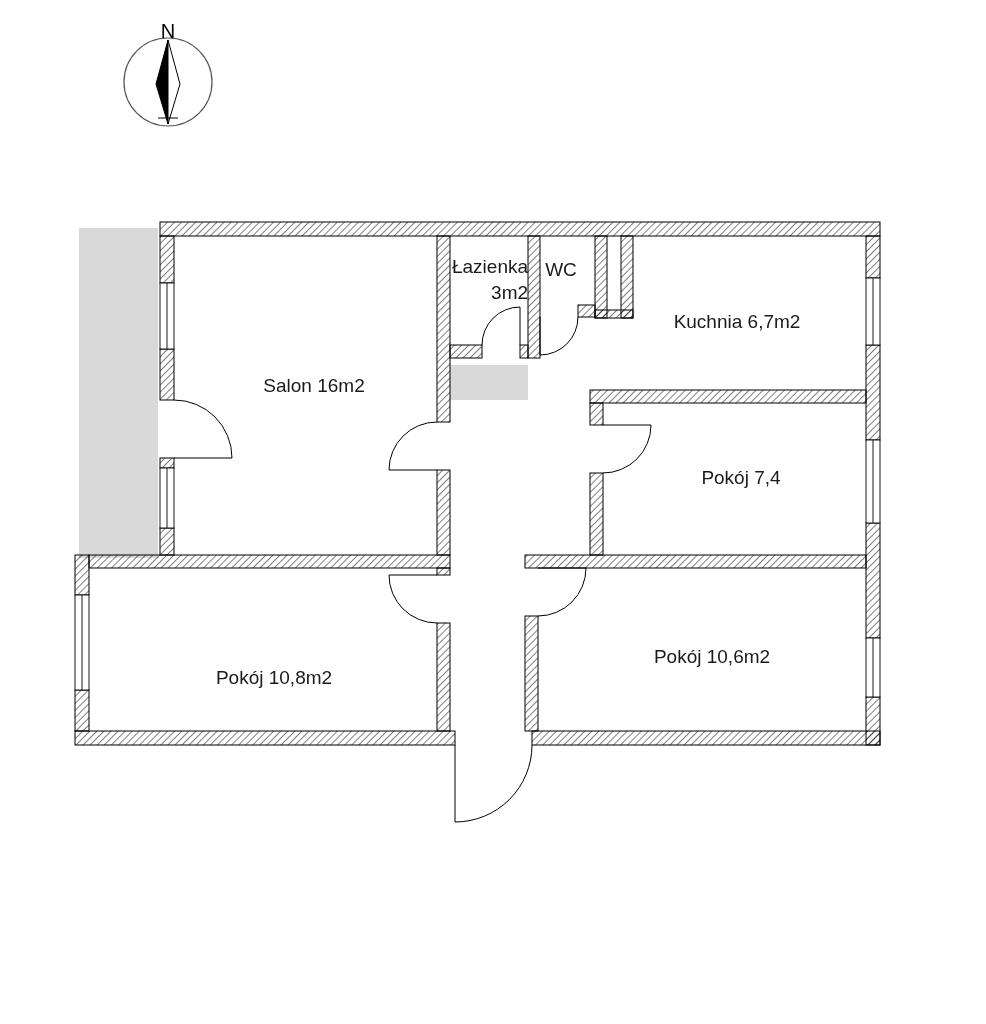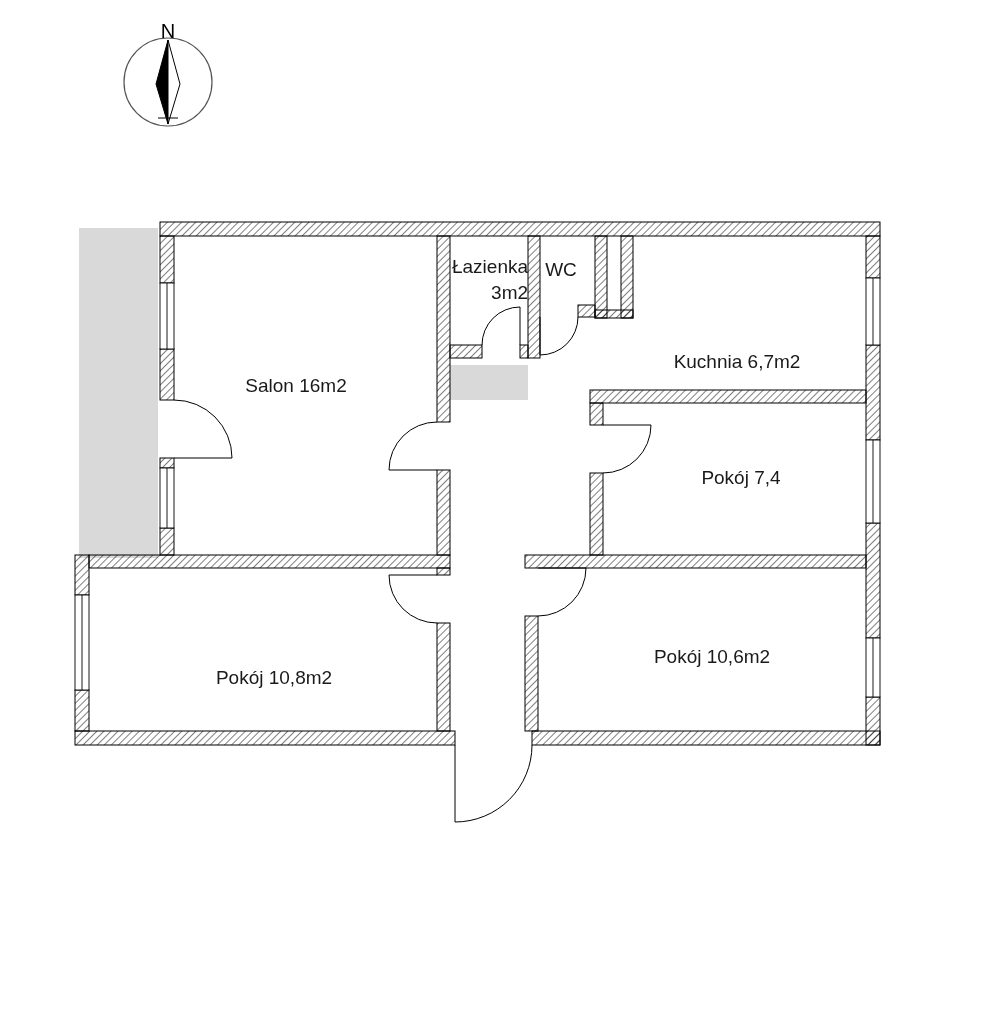--- a/index.html
+++ b/index.html
@@ -152,30 +152,30 @@
         <path class="door" d="M538,616 A48 48 0 0 0 586,568"></path>
         <path class="door" d="M538,568 L586,568"></path>
       </g>
       <g>
         <path class="door" d="M532,745 A77 77 0 0 1 455,822"></path>
         <path class="door" d="M455,745 L455,822"></path>
       </g>
     </g>
   </svg>
 
-  <div class="label" style="left:296px; top:386px;">Salon 16m2</div>
+  <div class="label" style="left:314px; top:386px;">Salon 16m2</div>
 
   <div class="label" style="left:490px; top:280px;text-align:right;">
     <div>Łazienka</div>
     <div>3m2</div>
   </div>
 
   <div class="label" style="left:561px; top:270px;">WC</div>
 
-  <div class="label" style="left:737px; top:322px;margin-top:40px;">Kuchnia 6,7m2</div>
+  <div class="label" style="left:737px; top:322px;">Kuchnia 6,7m2</div>
 
   <div class="label" style="left:741px; top:478px;">Pokój 7,4</div>
 
   <div class="label" style="left:274px; top:678px;">Pokój 10,8m2</div>
 
   <div class="label" style="left:712px; top:657px;">Pokój 10,6m2</div>
 
 </div>
 
 </body></html>

